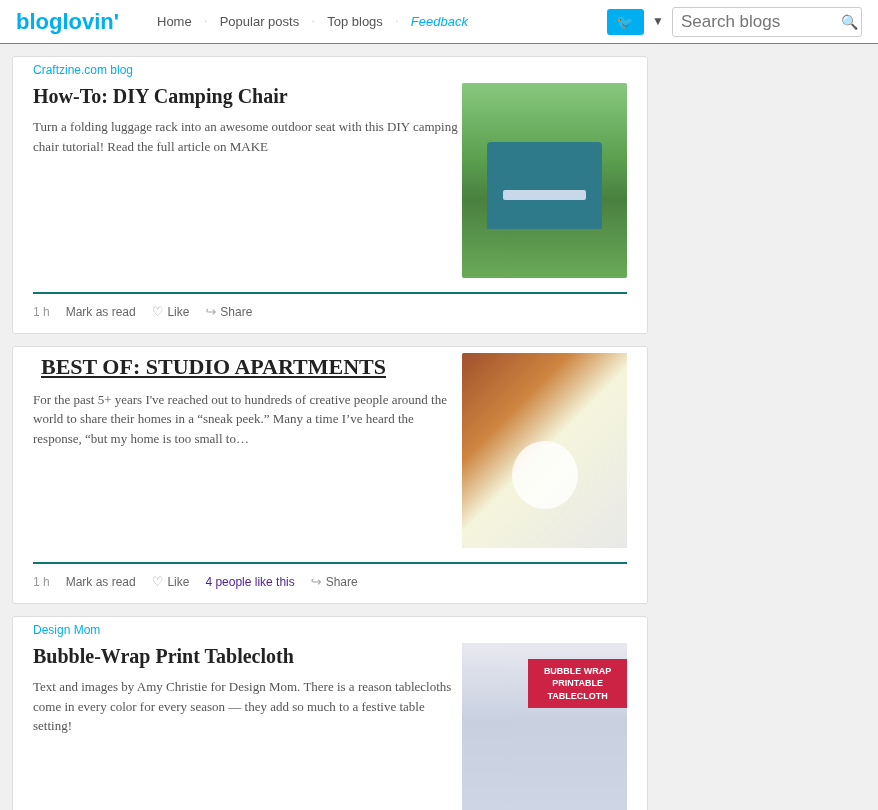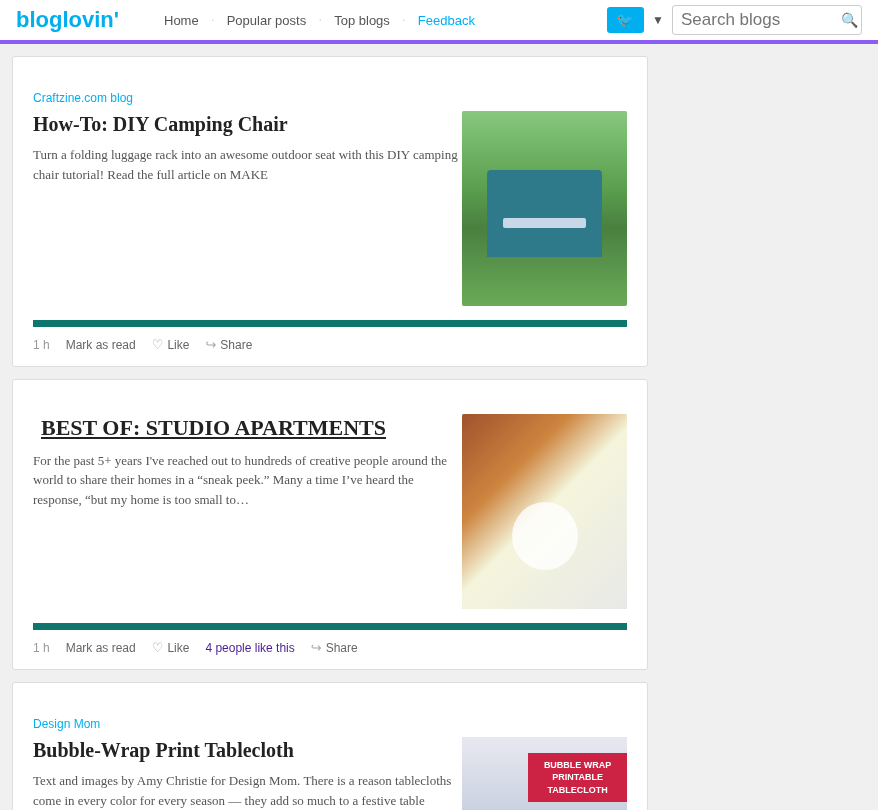--- a/index.html
+++ b/index.html
@@ -1,26 +1,26 @@
 <!DOCTYPE html>
 <html><head>
   <meta charset="utf-8">
   <style>
     * { margin: 0; padding: 0; box-sizing: border-box; }
     body { font-family: Georgia, 'Times New Roman', serif; background: #f0f0f0; font-size: 14px; color: #333; }
 
     
     .header {
       background: #fff;
-      border-bottom: 4px solid #8b5cf6;
+      border-bottom: 1px solid #8b5cf6;
       height: 44px;
       display: flex;
       align-items: center;
       padding: 0 16px;
-      gap: 17px;
+      gap: 10px;
       position: fixed;
       top: 0; left: 0; right: 0;
       z-index: 100;
     }
     .logo {
       font-family: Arial, sans-serif;
       font-size: 22px;
       font-weight: bold;
       color: #00aff0;
       text-decoration: none;
@@ -28,21 +28,21 @@
     }
     .nav { display: flex; align-items: flex-end; gap: 0; }
     .nav-item {
       font-family: Arial, sans-serif;
       font-size: 13px;
       color: #555;
       text-decoration: none;
       padding: 0 12px;
       cursor: pointer;
     }
-    .nav-item.active { color: #00aff0; }
+    .nav-item.active { color: #00aff0; font-style: italic; }
     .nav-separator { color: #ccc; font-size: 12px; }
     .header-right {
       margin-left: auto;
       display: flex;
       align-items: center;
       gap: 8px;
     }
     .twitter-btn {
       background: #00aff0;
       color: #fff;
@@ -95,21 +95,21 @@
       padding: 12px 12px 12px 12px;
       max-width: 660px;
     }
 
     
     .card {
       background: #fff;
       border: 1px solid #ddd;
       border-radius: 3px;
       margin-bottom: 12px;
-      padding: 34px 20px 14px 20px;
+      padding: 6px 20px 14px 20px;
     }
     .card-source {
       font-family: Arial, sans-serif;
       font-size: 12px;
       color: #00aff0;
       text-decoration: none;
       display: block;
       margin-bottom: 6px;
     }
     .card-content {
@@ -150,21 +150,21 @@
     .card-image-inner {
       width: 100%;
       height: 100%;
     }
     .card-actions {
       display: flex;
       align-items: center;
       gap: 16px;
       margin-top: 14px;
       padding-top: 10px;
-      border-top: 7px solid #0f766e;
+      border-top: 2px solid #0f766e;
       font-family: Arial, sans-serif;
       font-size: 12px;
       color: #999;
     }
     .card-time { color: #999; }
     .action-btn {
       display: flex;
       align-items: center;
       gap: 4px;
       color: #666;

